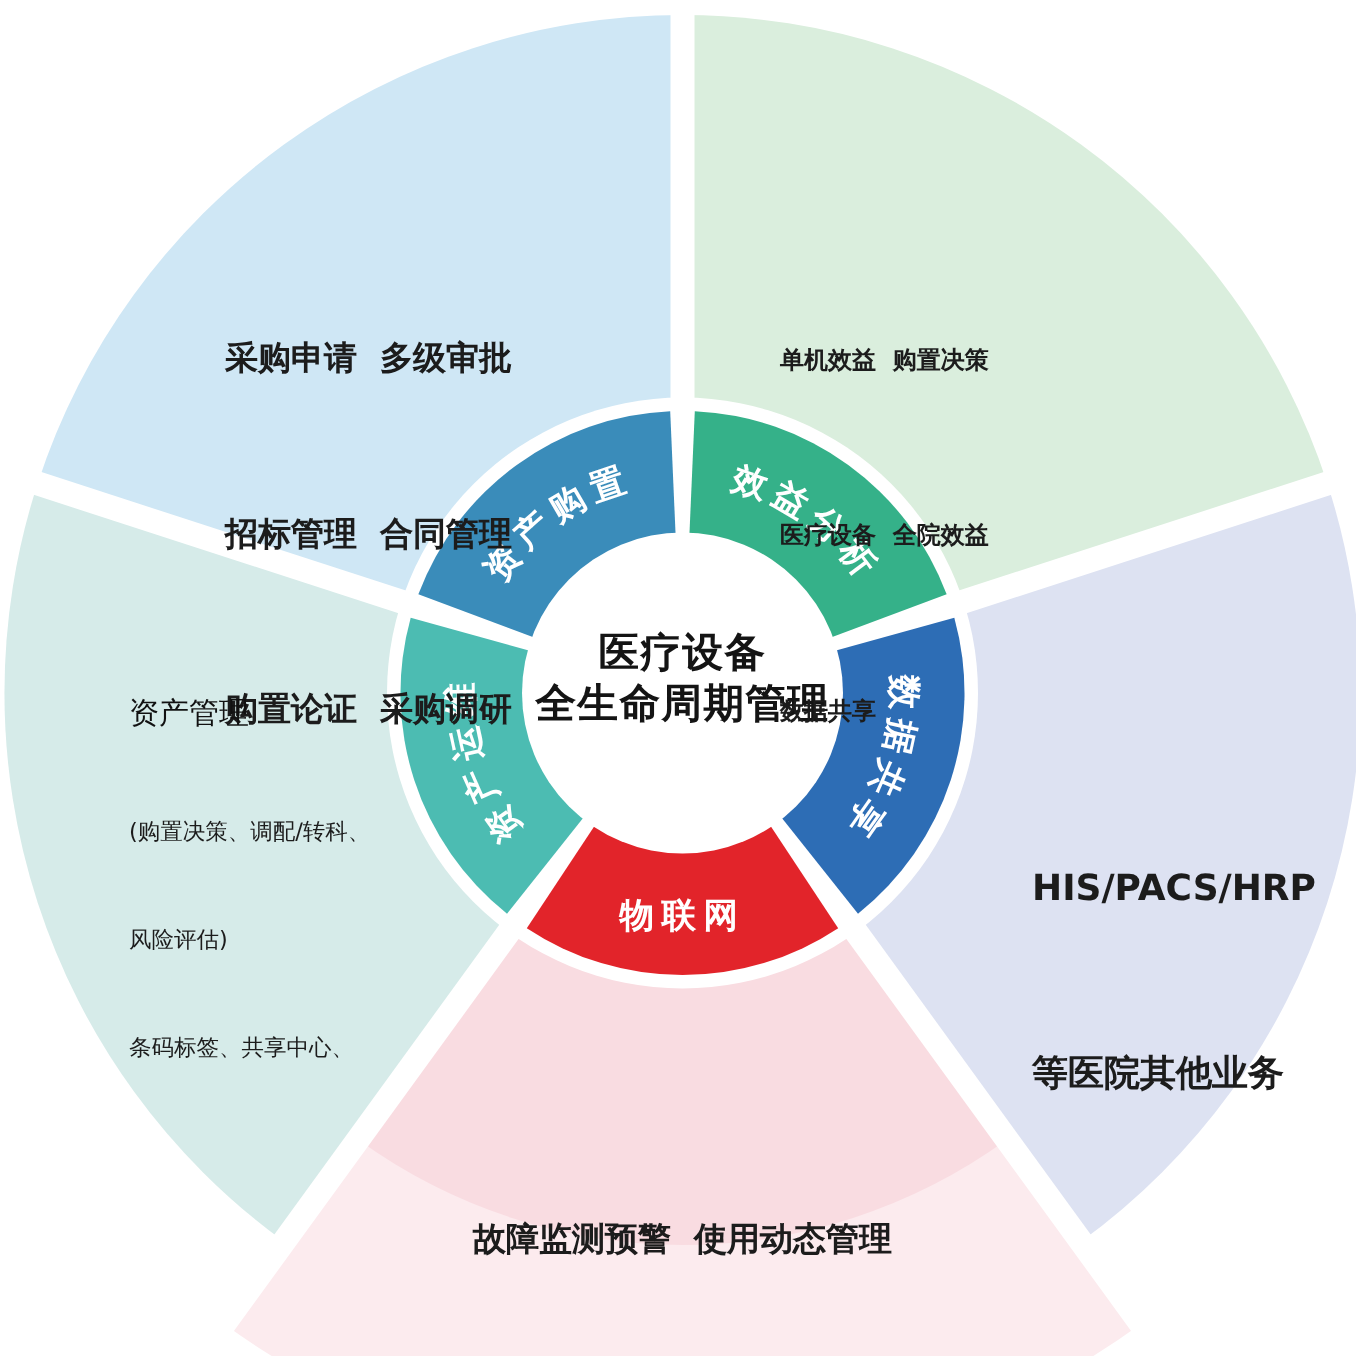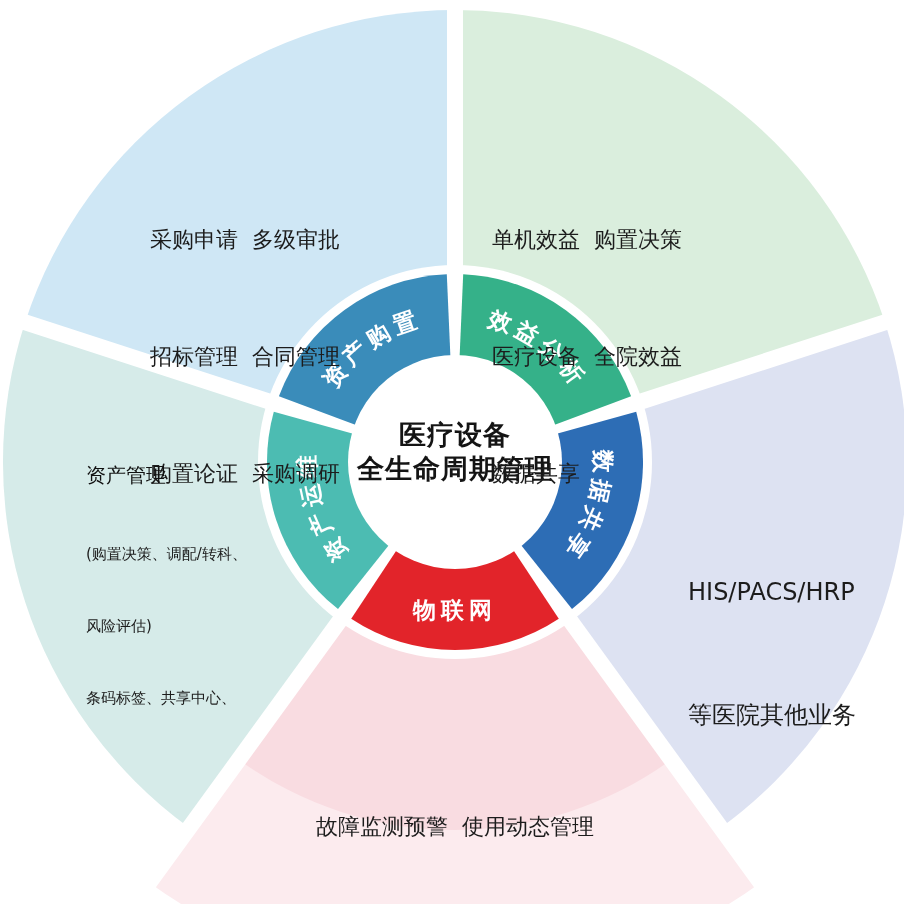--- a/index.html
+++ b/index.html
@@ -3,23 +3,23 @@
 <meta charset="utf-8">
 <style>
   *{margin:0;padding:0;box-sizing:border-box}
   html,body{width:904px;height:904px;background:#ffffff;
     font-family:"DejaVu Sans","Liberation Sans",sans-serif}
   .stage{position:relative;width:904px;height:904px;overflow:hidden;background:#fff}
   .stage svg{position:absolute;left:0;top:0;display:block}
   svg text{font-family:"DejaVu Sans","Liberation Sans",sans-serif}
   .ring-label{font-size:23px;font-weight:700;fill:#ffffff;letter-spacing:5px}
   .center-title{font-size:27px;font-weight:700;fill:#141414;letter-spacing:1px}
-  .txt{position:absolute;color:#1c1c1c;font-weight:400;white-space:pre-wrap}
+  .txt{position:absolute;color:#1c1c1c;font-weight:700;white-space:pre-wrap}
   .blk-purchase{left:150px;top:142px;font-size:22px;line-height:39px}
-  .blk-benefit{left:492px;top:142px;font-size:22px;line-height:39px}
+  .blk-benefit{left:520px;top:142px;font-size:16px;line-height:39px}
   .blk-data{left:688px;top:490px;font-size:24px;line-height:41px}
   .blk-iot{left:455px;top:724px;transform:translateX(-50%);width:620px;
     text-align:center;font-size:22px;line-height:41px}
   .blk-ops{left:86px;top:366px;font-size:15px;font-weight:500;line-height:24px;width:215px}
   .blk-ops .grp{margin-bottom:18px}
   .blk-ops .grp-title{font-size:20px;font-weight:400;line-height:27px;margin-bottom:5px;color:#111}
 </style>
 </head>
 <body>
 

